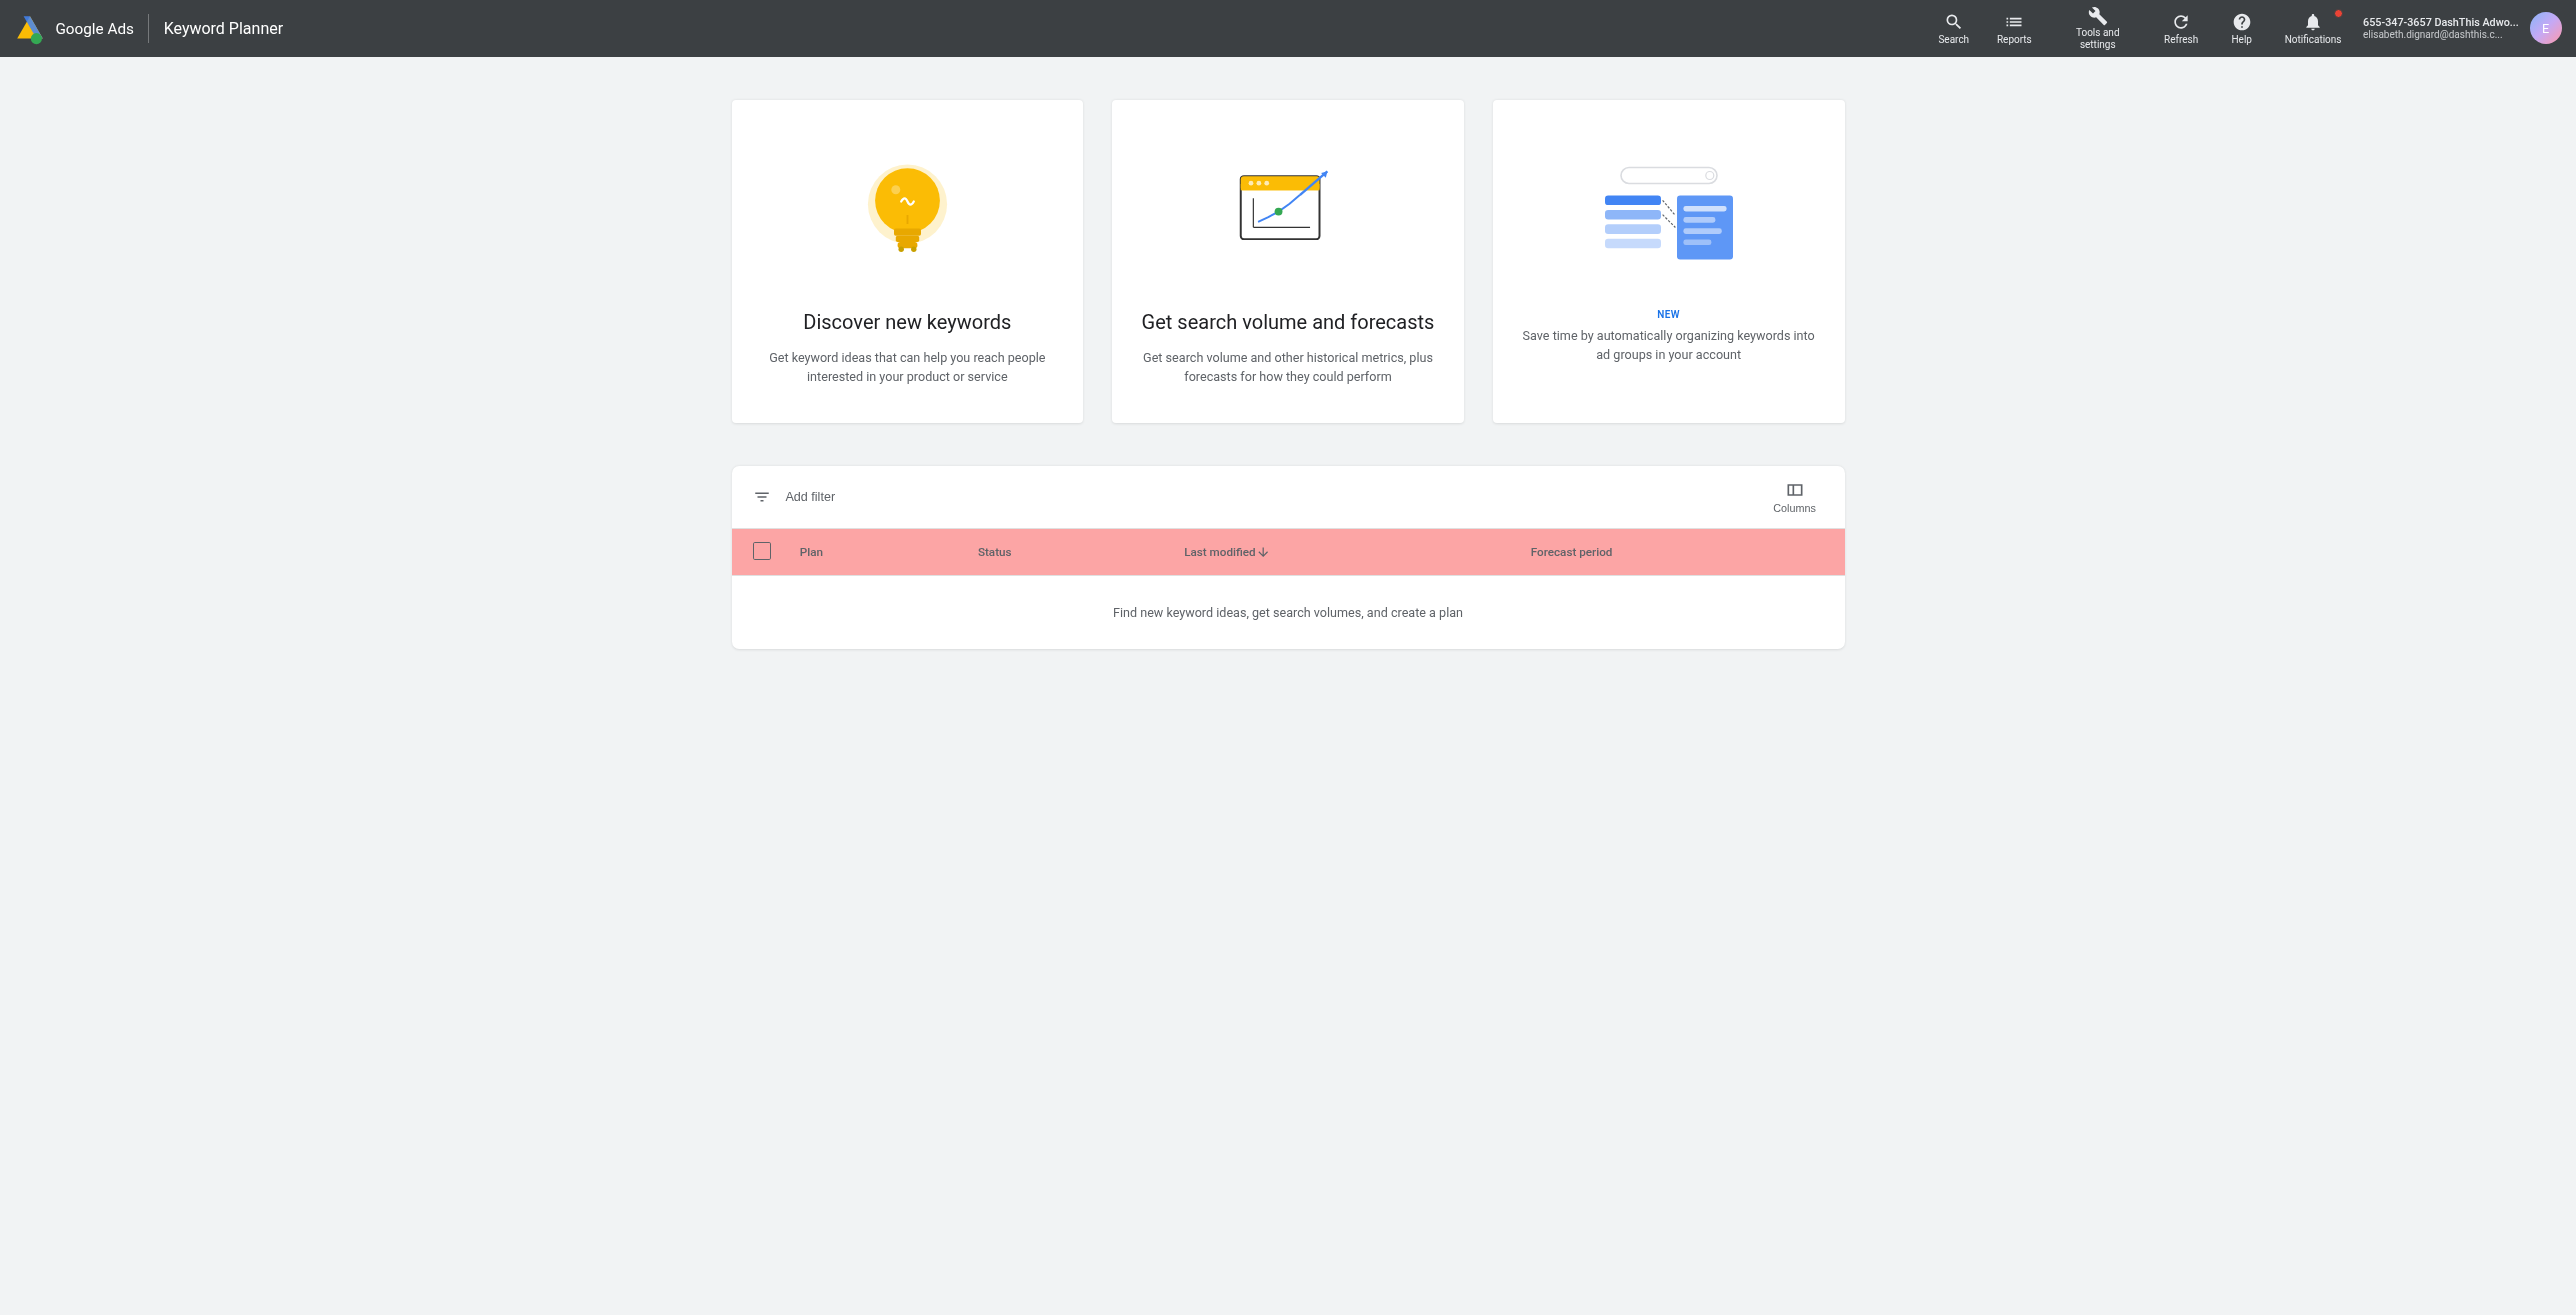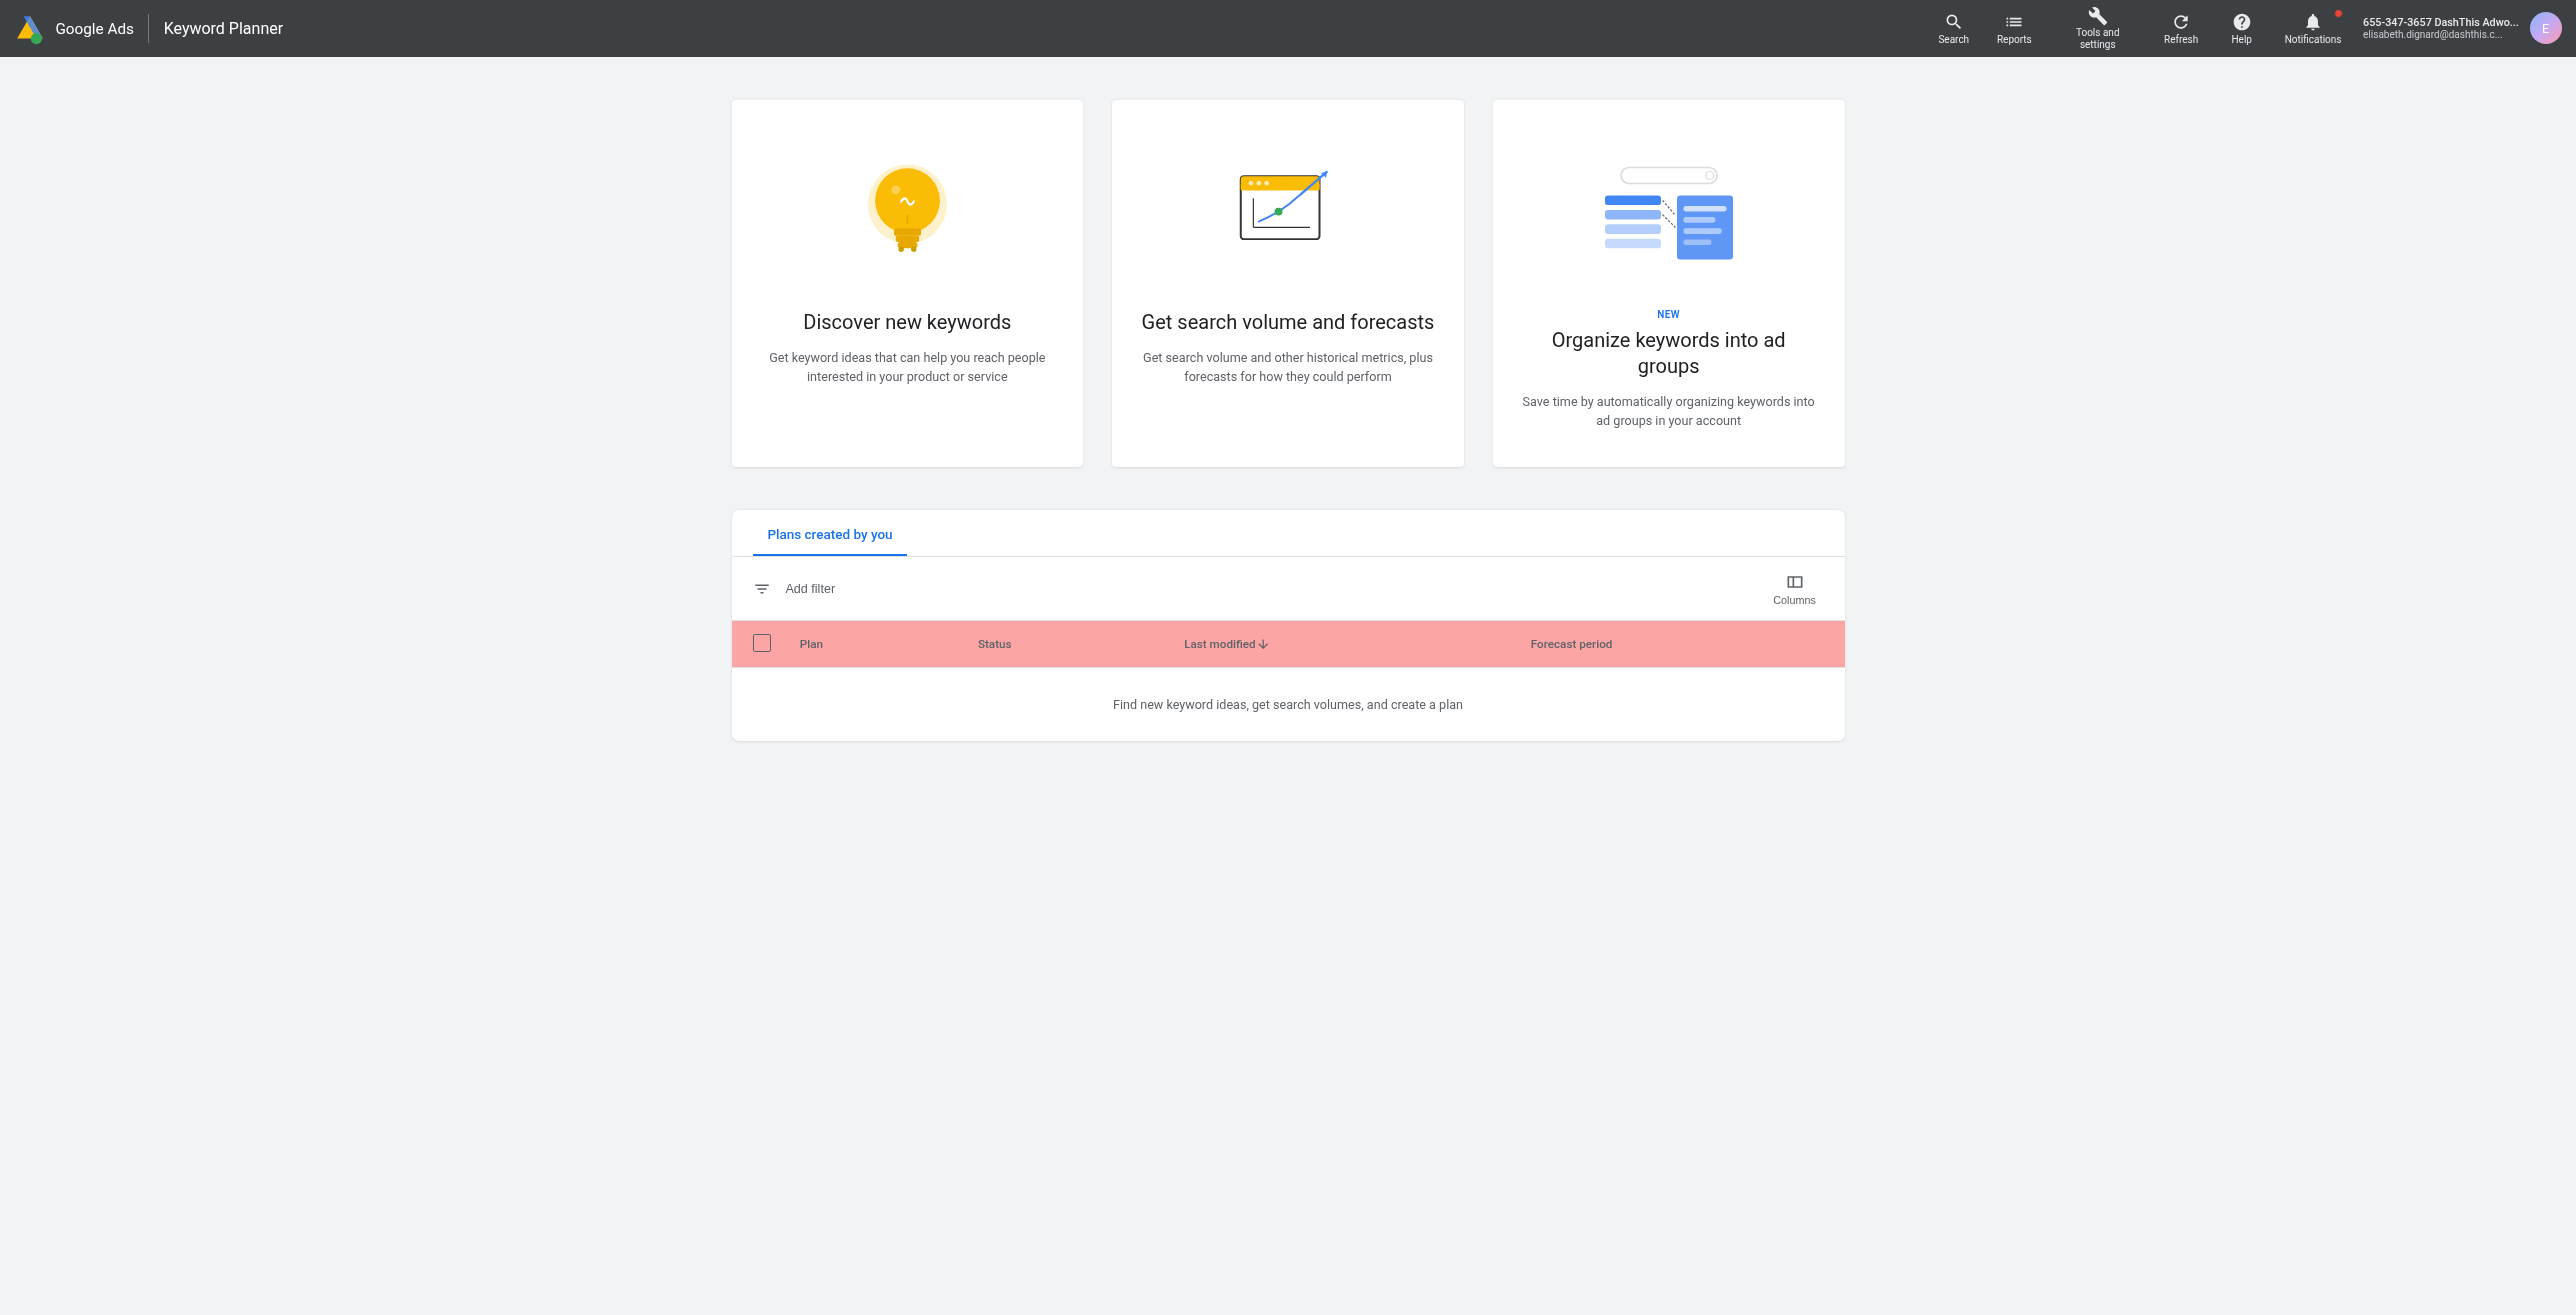--- a/index.html
+++ b/index.html
@@ -420,31 +420,27 @@
           <rect x="108" y="58" width="54" height="7" rx="3" fill="#fff" opacity="0.7"></rect>
           <rect x="108" y="72" width="40" height="7" rx="3" fill="#fff" opacity="0.5"></rect>
           <rect x="108" y="86" width="48" height="7" rx="3" fill="#fff" opacity="0.5"></rect>
           <rect x="108" y="100" width="35" height="7" rx="3" fill="#fff" opacity="0.4"></rect>
 
           <line x1="82" y1="51" x2="98" y2="70" stroke="#5f6368" stroke-width="1.5" stroke-dasharray="3,2"></line>
           <line x1="82" y1="69" x2="98" y2="85" stroke="#5f6368" stroke-width="1.5" stroke-dasharray="3,2"></line>
         </svg>
       </div>
       <div class="badge-new">NEW</div>
-      <h3 class="card-title">Organize keywords into ad groups</h3>
       <p class="card-desc">Save time by automatically organizing keywords into ad groups in your account</p>
     </div>
 
   </div>
 
   <div class="plans-section">
 
-    <div class="plans-tabs">
-      <div class="plans-tab active">Plans created by you</div>
-    </div>
 
     <div class="plans-toolbar">
       <span class="filter-icon">
         <svg width="18" height="18" viewBox="0 0 24 24" fill="#5f6368">
           <path d="M10 18h4v-2h-4v2zM3 6v2h18V6H3zm3 7h12v-2H6v2z"></path>
         </svg>
       </span>
       <button class="add-filter-btn">Add filter</button>
       <div class="toolbar-spacer"></div>
       <button class="columns-btn">

